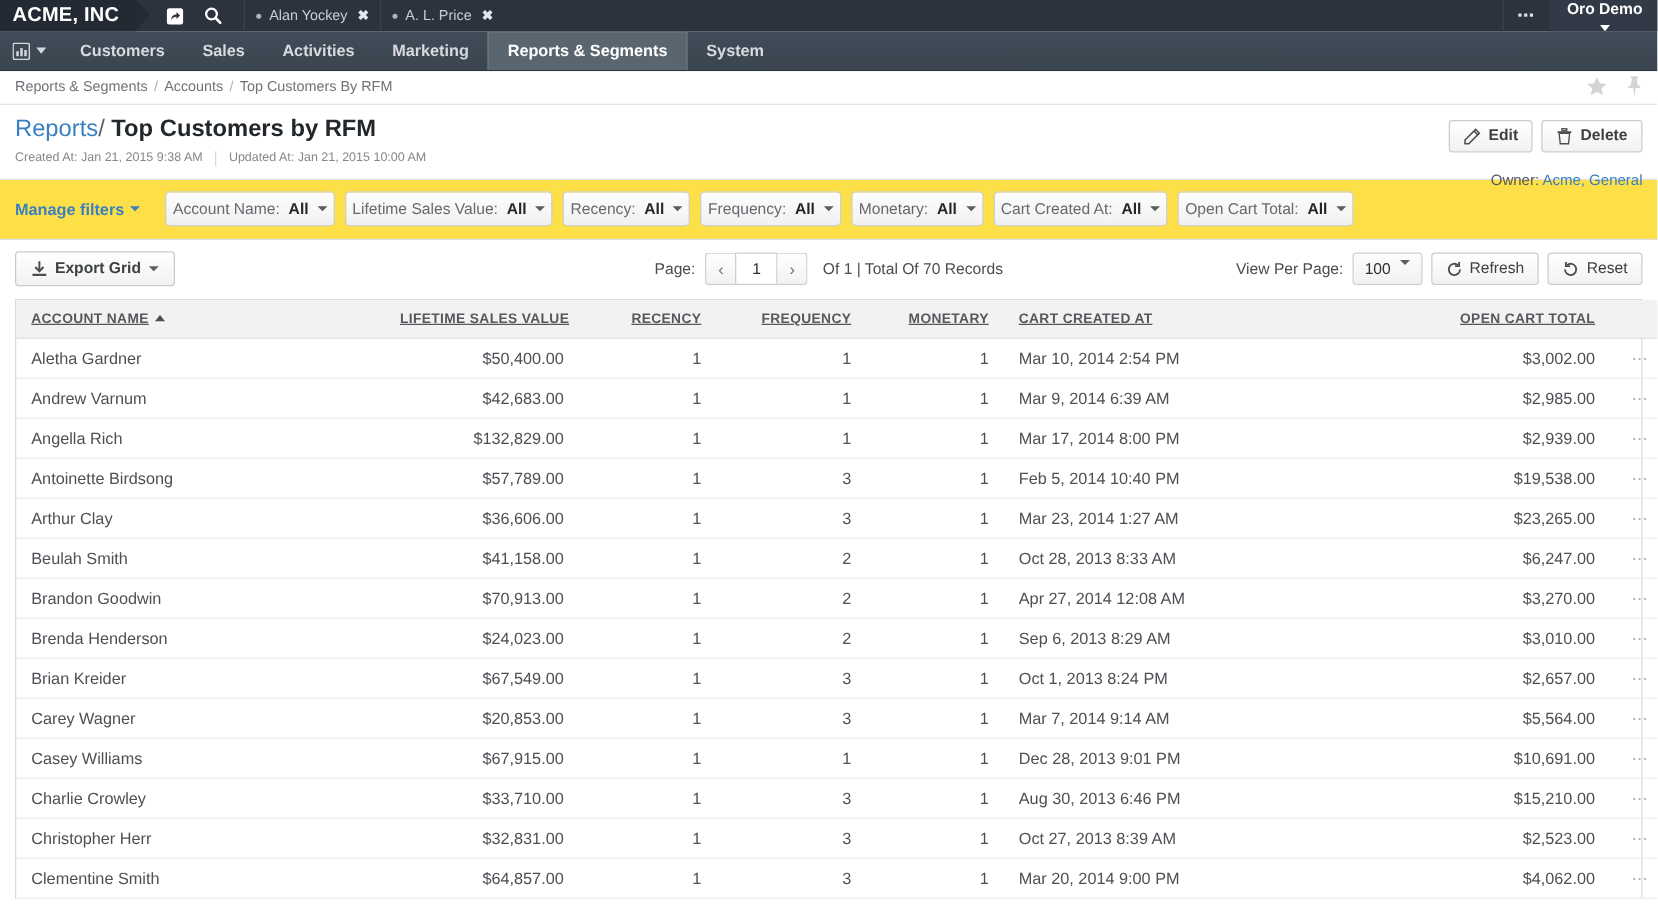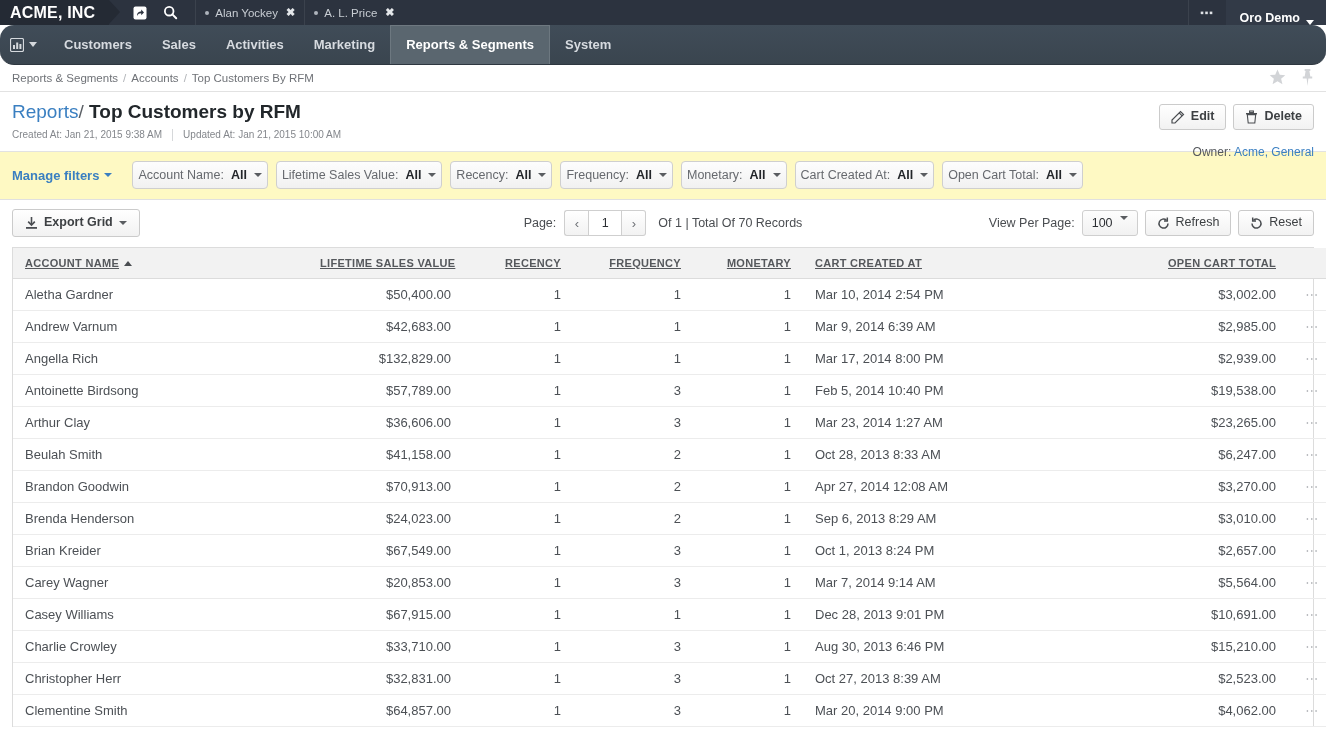--- a/index.html
+++ b/index.html
@@ -64,36 +64,36 @@
   .topdots {
     width: 38px;
     display: flex; align-items: center; justify-content: center;
     border-left: 1px solid #3b424d;
     color: #e0e3e7;
     letter-spacing: 1px;
     font-size: 10px;
     cursor: pointer;
   }
   .topuser {
-    display: flex; align-items: flex-end; gap: 6px;
+    display: flex; align-items: center; gap: 6px;
     padding: 0 12px 0 14px;
     font-size: 12.5px;
     font-weight: bold;
     color: #fff;
     background: #323a47;
     cursor: pointer;
+    flex-direction: column;
   }
 
   
   .mainnav {
-    height: 40px;
+    height: 32px;
     background: linear-gradient(to bottom, #404c58, #3a454f);
     display: flex; align-items: stretch;
     border-bottom: 1px solid #2e3740;
-    border-radius: 14px;
   }
   .nav-logo {
     display: flex; align-items: center; gap: 5px;
     padding: 0 12px 0 10px;
     color: #d5d9dd;
     cursor: pointer;
   }
   .nav-item {
     display: flex; align-items: center;
     padding: 0 15px;
@@ -186,21 +186,21 @@
   }
   .owner-line {
     position: absolute; right: 12px; top: 53px;
     font-size: 12px;
     color: #55585c;
   }
   .owner-line a { color: #3a7fc1; text-decoration: none; cursor: pointer; }
 
   
   .filter-bar {
-    background: #fef9c3;
+    background: #fde047;
     border-bottom: 1px solid #e0e0e0;
     height: 48px;
     display: flex; align-items: center;
     padding: 0 12px;
     gap: 8px;
   }
   .manage-filters {
     color: #3a7fc1;
     font-size: 13px;
     font-weight: bold;

